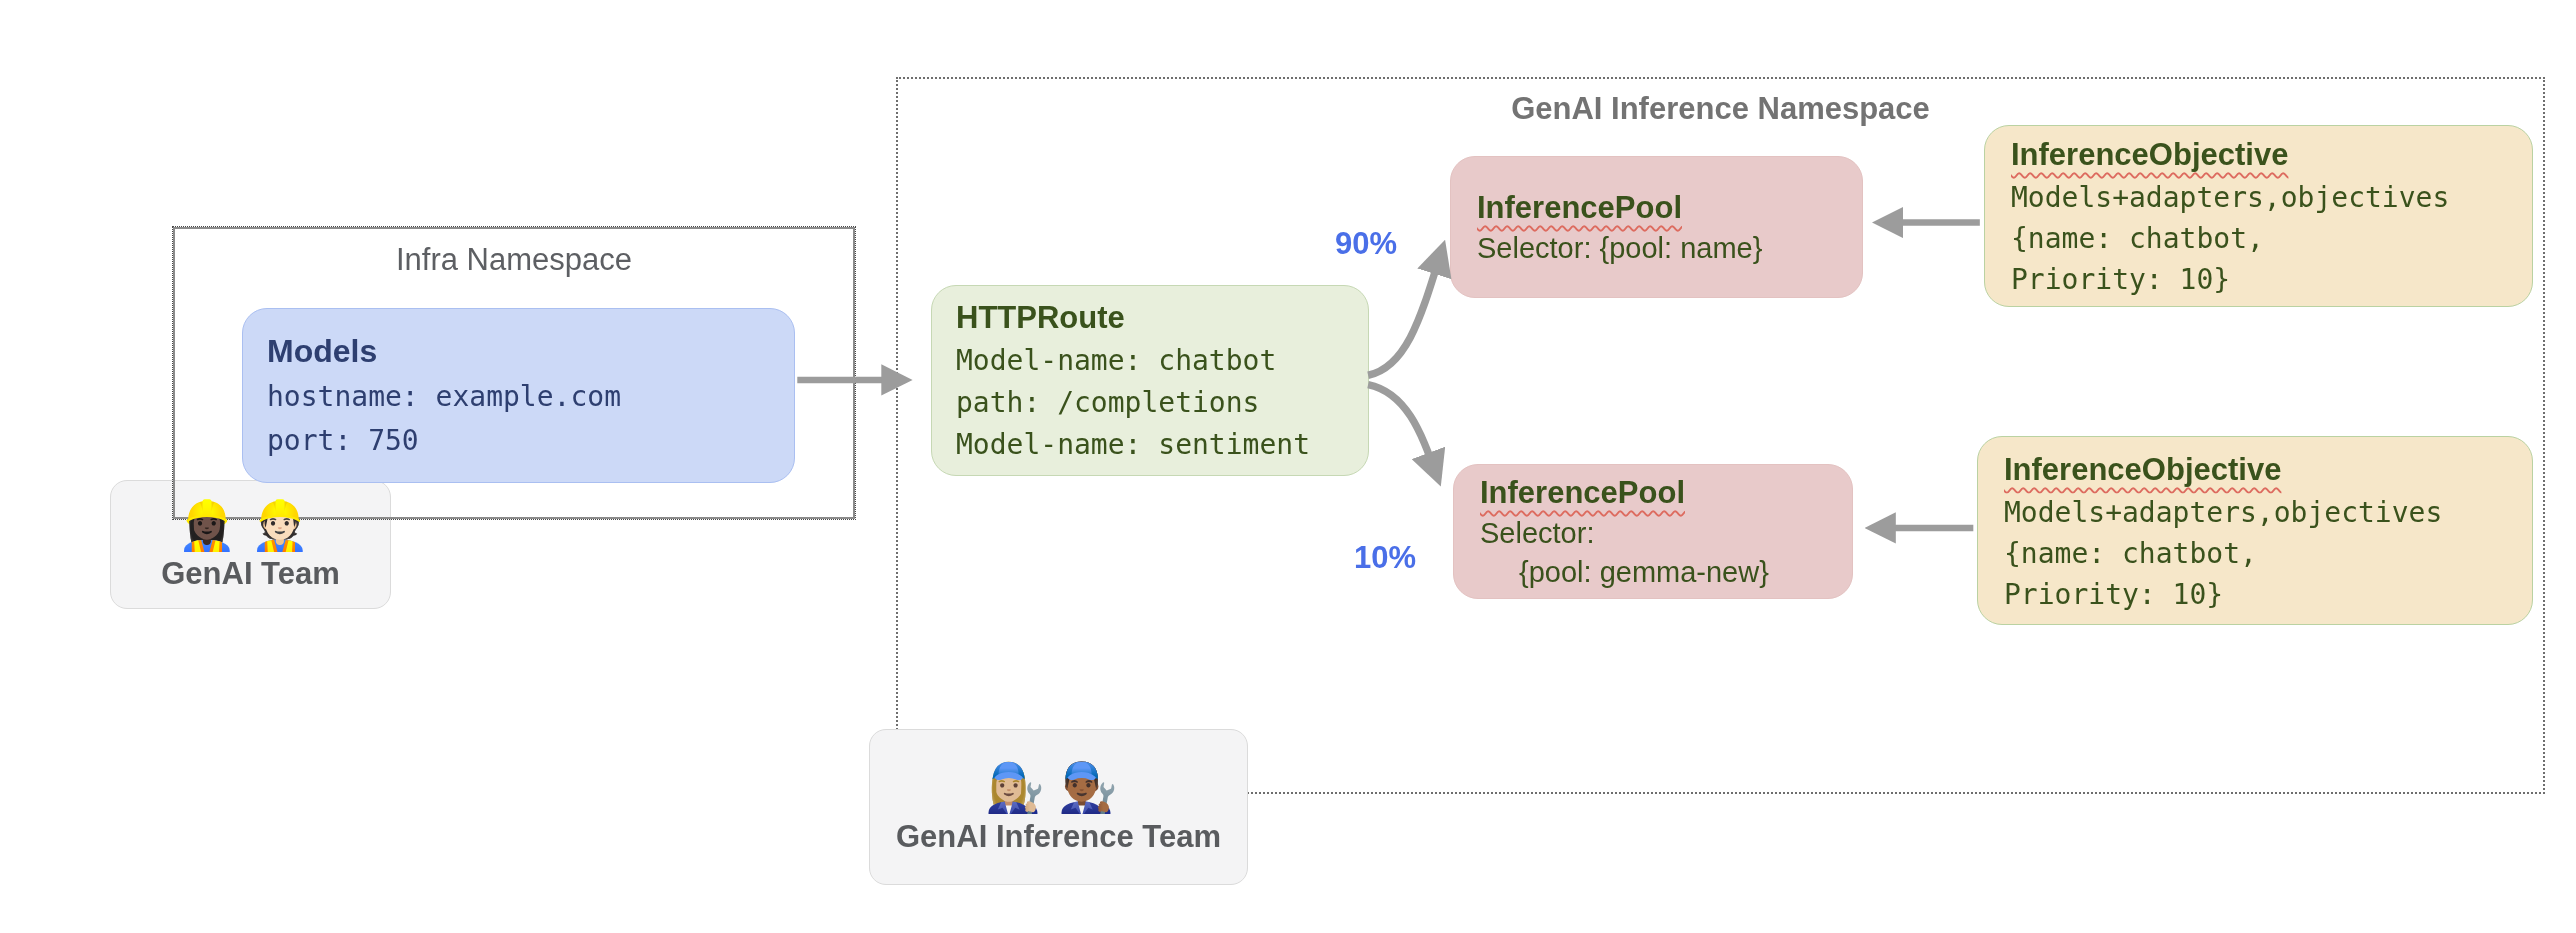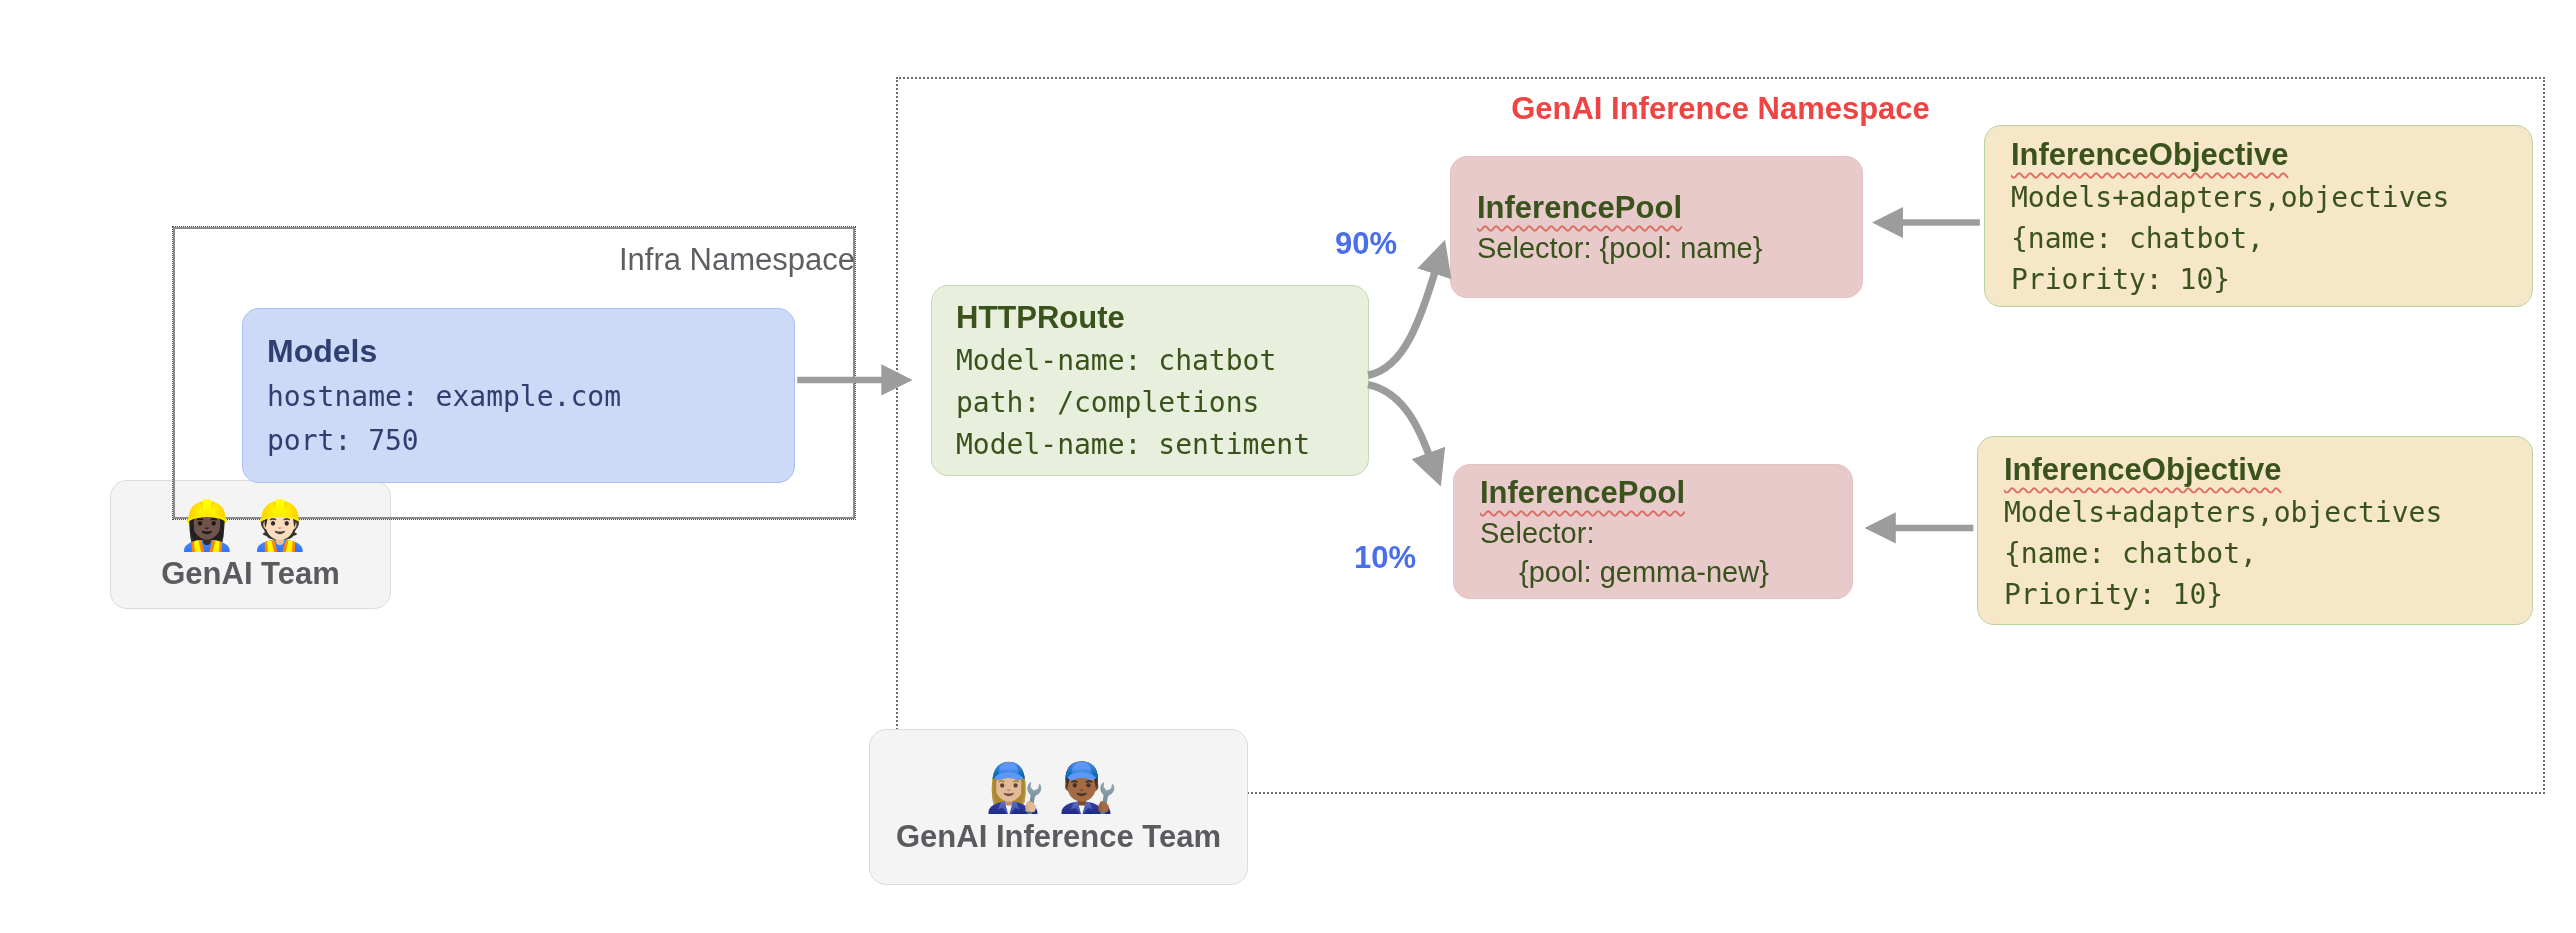--- a/index.html
+++ b/index.html
@@ -15,36 +15,36 @@
   
   .infra-ns{
     left:173px;top:227px;width:682px;height:292px;
     border:2.8px solid #8b8b8b;
     outline:1.9px dotted #4a4a4a;
     outline-offset:0.9px;
     background:transparent;
   }
   .infra-ns-title{
     left:173px;top:242px;width:682px;
-    text-align:right;
+    text-align:center;
     font-size:31px;color:#5d5f63;font-weight:400;
   }
   .genai-ns{
     left:896px;top:77px;width:1649px;height:717px;
     border:2.8px dotted #6e6e6e;
     background:transparent;
   }
   .genai-ns-title{
     left:896px;top:91px;width:1649px;
     text-align:center;
-    font-size:31px;color:#ef4444;font-weight:700;
+    font-size:31px;color:#737373;font-weight:700;
   }
 
   
-  .box{border-radius:17px;display:flex;flex-direction:column;justify-content:center;}
+  .box{border-radius:25px;display:flex;flex-direction:column;justify-content:center;}
   .gateway{
     left:242px;top:308px;width:553px;height:175px;
     background:#ccd9f7;border:1.9px solid #aabff1;
     padding:9.3px 24px;color:#2e3f70;
   }
   .gateway .title{font-size:32px;font-weight:700;line-height:47px;}
   .gateway .mono{font-family:"DejaVu Sans Mono",monospace;font-size:28px;line-height:44px;}
 
   .httproute{
     left:931px;top:285px;width:438px;height:191px;

